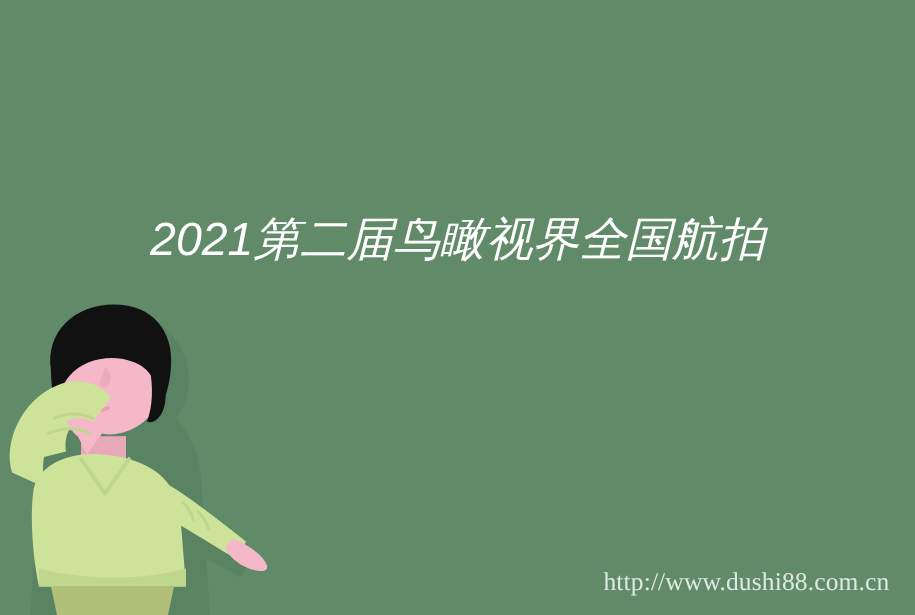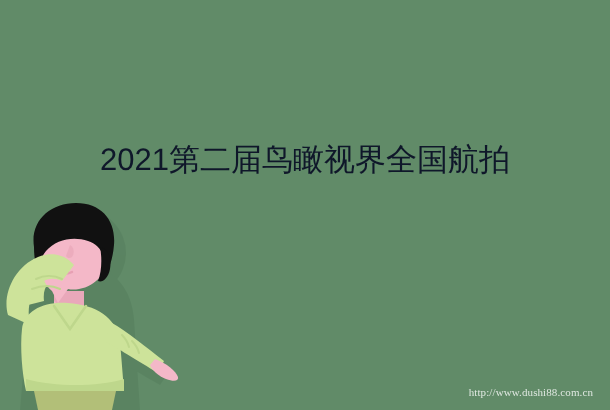--- a/index.html
+++ b/index.html
@@ -26,37 +26,38 @@
   }
   .illus svg { display: block; }
 
   
   .headline {
     position: absolute;
     left: 0;
     top: 138px;
     width: 610px;
     text-align: center;
-    color: #0f172a;
+    color: #ffffff;
     font-size: 31px;
     line-height: 44px;
     letter-spacing: 0px;
     white-space: nowrap;
     font-weight: 400;
     text-rendering: geometricPrecision;
+    font-style: italic;
   }
   .headline .line { display: block; }
 
   
   .watermark {
     position: absolute;
     right: 17px;
     bottom: 12px;
     color: rgba(255,255,255,0.80);
-    font-size: 11px;
+    font-size: 17px;
     letter-spacing: 0.1px;
     font-family: "Liberation Serif", "DejaVu Serif", serif;
     white-space: nowrap;
     text-align: right;
   }
 </style>
 </head>
 <body>
 
 <div id="canvas">

